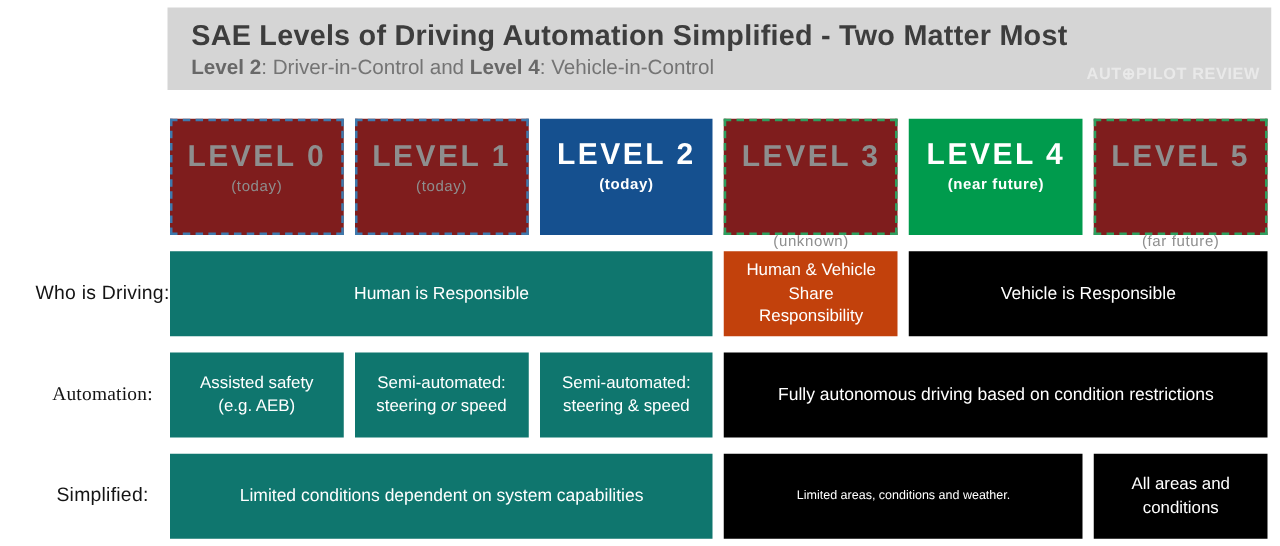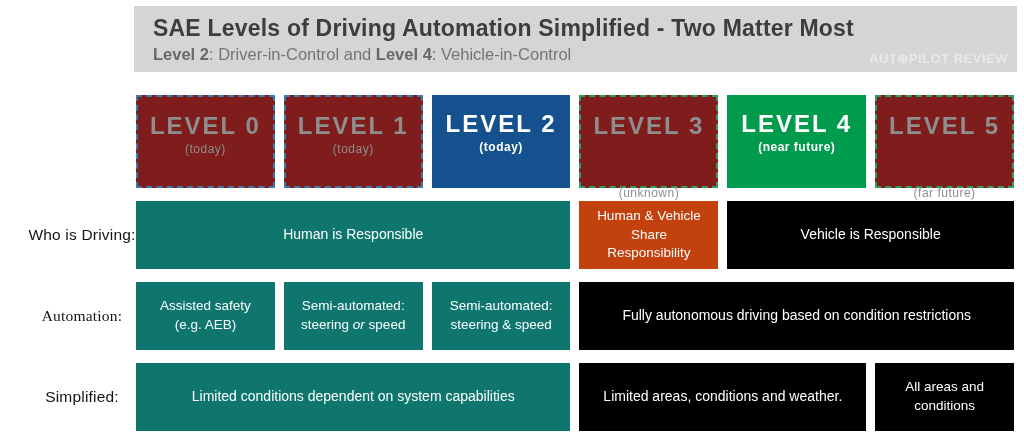--- a/index.html
+++ b/index.html
@@ -135,18 +135,18 @@
     <div class="cell green c5-6" style="font-size:14px;">Vehicle is Responsible</div>
 
     <div class="cell blue c1">Assisted safety (e.g. AEB)</div>
     <div class="cell blue c2">
         <span><span>Semi-automated: steering </span><i>or</i><span> speed</span></span>
       </div>
     <div class="cell blue c3">Semi-automated: steering &amp; speed</div>
     <div class="cell green c4-6" style="font-size:14px;text-align:right;">Fully autonomous driving based on condition restrictions</div>
 
     <div class="cell blue span3" style="font-size:14px;">Limited conditions dependent on system capabilities</div>
-    <div class="cell green c4-5" style="font-size:14px;">Limited areas, conditions and weather.</div>
+    <div class="cell green c4-5" style="font-size:10px;">Limited areas, conditions and weather.</div>
     <div class="cell green c6">All areas and conditions</div>
   </div>
 
 
 </div>
 
 </body></html>

